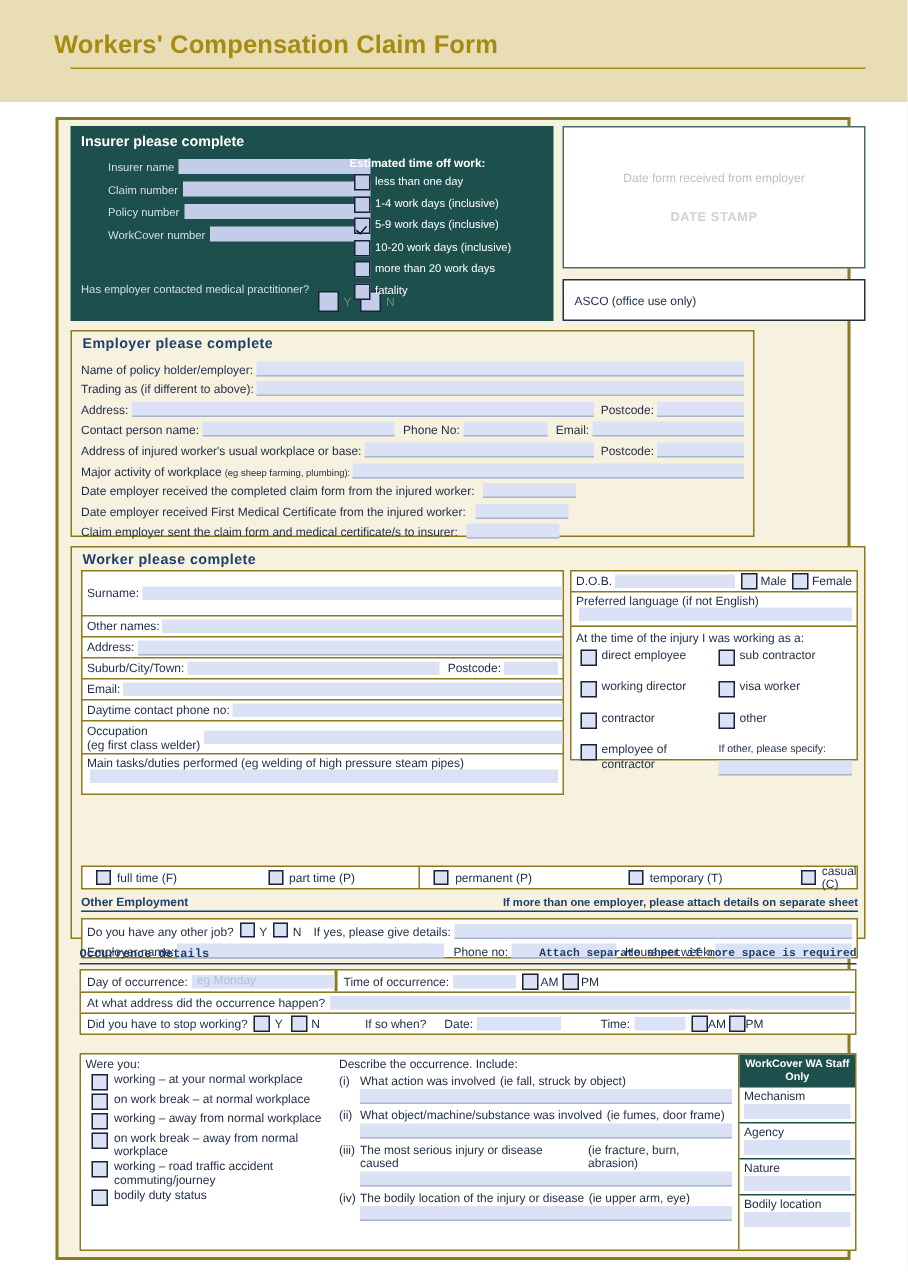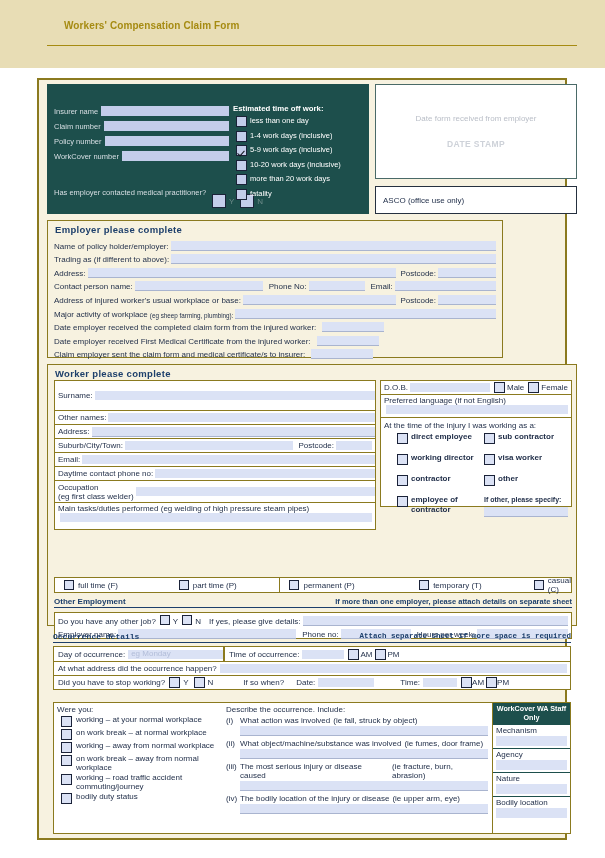--- a/index.html
+++ b/index.html
@@ -8,22 +8,22 @@
     background:#ffffff;
     font-family:"Liberation Sans", sans-serif;
     font-size:8px;color:#1d2b46;
   }
   
   .hdr-band{
     position:absolute;left:0;top:0;width:605px;height:68px;
     background:#e8ddb5;
   }
   .hdr-title{
-    position:absolute;left:64px;top:20px;
-    font-size:10px;font-weight:bold;color:#a68b12;
+    position:absolute;left:36px;top:20px;
+    font-size:17px;font-weight:bold;color:#a68b12;
     letter-spacing:.1px;
   }
   .hdr-rule{
     position:absolute;left:47px;top:45px;width:530px;height:1px;
     background:#a68b12;
   }
   
   .form-frame{
     position:absolute;left:37px;top:78px;width:530px;height:762px;
     box-sizing:border-box;
@@ -31,21 +31,21 @@
     background:#f7f2e0;
   }
   
   .insurer{
     position:absolute;left:47px;top:84px;width:322px;height:130px;
     background:#1d4f4c;box-sizing:border-box;padding:5px 7px;
   }
   .insurer h2{
     margin:0 0 4px 0;font-size:9.5px;font-weight:bold;color:#ffffff;
   }
-  .ins-left{position:absolute;left:7px;top:20px;width:175px;}
+  .ins-left{position:absolute;left:25px;top:20px;width:175px;}
   .ins-row{height:14px;display:flex;align-items:center;margin-bottom:1px;}
   .ins-lbl{color:#d8dfe4;font-size:7.5px;white-space:nowrap;}
   .ins-fld{
     height:10px;background:#c3cdea;margin-left:3px;flex:1;min-width:0;
   }
   .ins-q{
     position:absolute;left:7px;top:104px;width:180px;
     color:#d8dfe4;font-size:7.5px;line-height:9.5px;
   }
   .ins-yn{position:absolute;left:165px;top:110px;display:flex;align-items:center;}
@@ -96,21 +96,21 @@
   .wbox{border:1px solid #8b7a1f;background:#ffffff;box-sizing:border-box;
         display:flex;align-items:center;padding-left:3px;margin-top:-1px;}
   .wbox .l{font-size:8px;white-space:nowrap;}
   .wbox .f{height:9px;background:#dbe2f5;margin-left:2px;}
   .wbox .f.line{border-bottom:1px solid #a9b4cf;}
   .tiny{font-size:6.3px;}
   .occ-box{display:block;padding:1px 3px 2px 3px;}
   .occ-box .f{display:block;height:9px;background:#dbe2f5;}
   
   .wa-head{font-size:8px;padding:2px 0 2px 3px;}
-  .wa-grid{display:flex;flex-wrap:wrap;padding-left:13px;font-weight:bold;}
+  .wa-grid{display:flex;flex-wrap:wrap;padding-left:3px;}
   .wa-item{width:50%;display:flex;align-items:flex-start;height:21px;}
   .wa-item .cb2{width:11px;height:11px;background:#dbe2f5;border:1px solid #1a2238;box-sizing:border-box;flex:none;margin-top:1px;}
   .wa-item span{font-size:8px;margin-left:3px;line-height:9.5px;}
   
   .empstat{position:absolute;left:6px;top:196px;width:518px;height:16px;
            border:1px solid #8b7a1f;background:#ffffff;box-sizing:border-box;display:flex;}
   .es-cell{display:flex;align-items:center;padding-left:5px;}
   .es-cell .cb2{width:10px;height:10px;background:#dbe2f5;border:1px solid #1a2238;box-sizing:border-box;flex:none;}
   .es-cell span{font-size:8px;margin-left:4px;}
   .vdiv{width:1px;background:#8b7a1f;}
@@ -163,20 +163,21 @@
 <body>
 
 <div class="hdr-band">
   <div class="hdr-title">Workers' Compensation Claim Form</div>
   <div class="hdr-rule"></div>
 </div>
 
 <div class="form-frame"></div>
 
 <div class="insurer">
+  <h2>Insurer please complete</h2>
 
   <div class="ins-left">
     <div class="ins-row">
       <span class="ins-lbl">Insurer name</span>
       <span class="ins-fld"></span>
     </div>
     <div class="ins-row">
       <span class="ins-lbl">Claim number</span>
       <span class="ins-fld"></span>
     </div>

